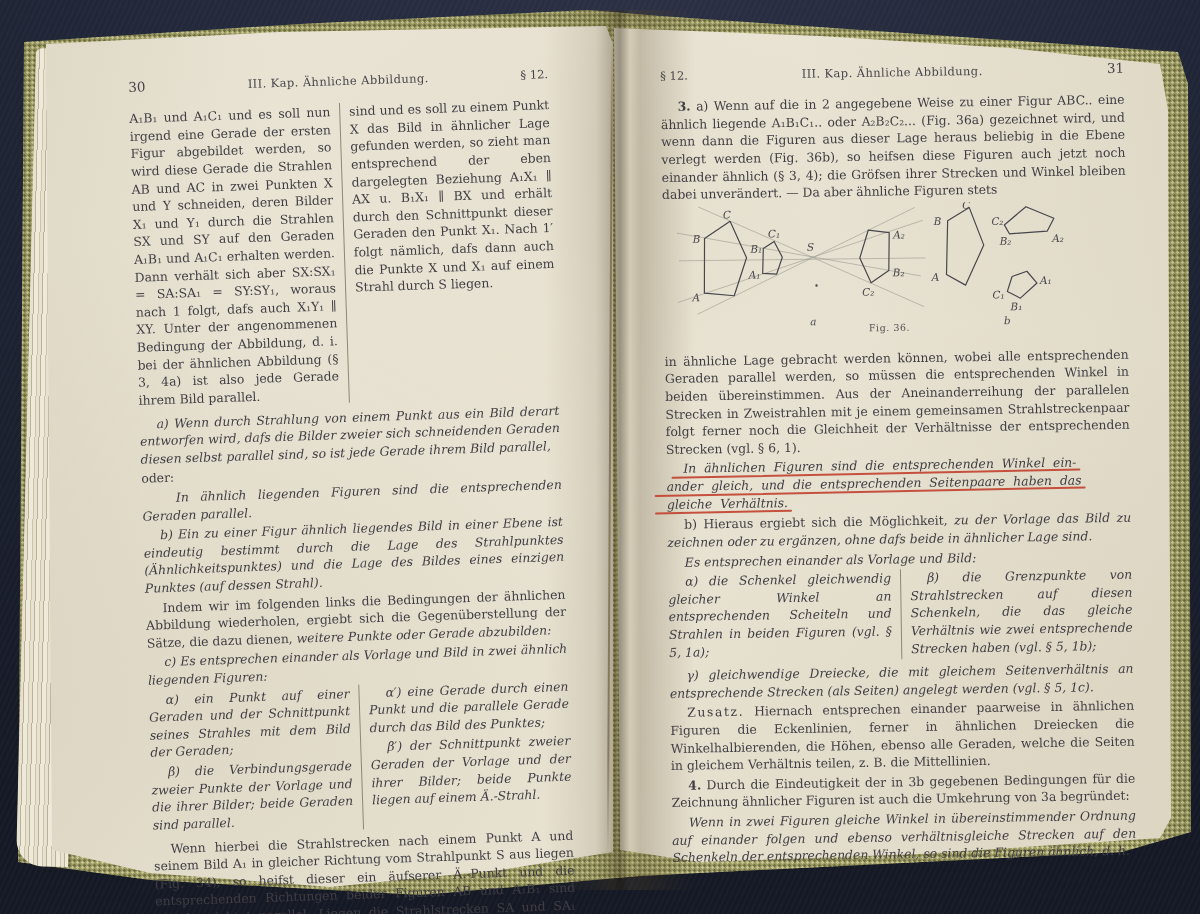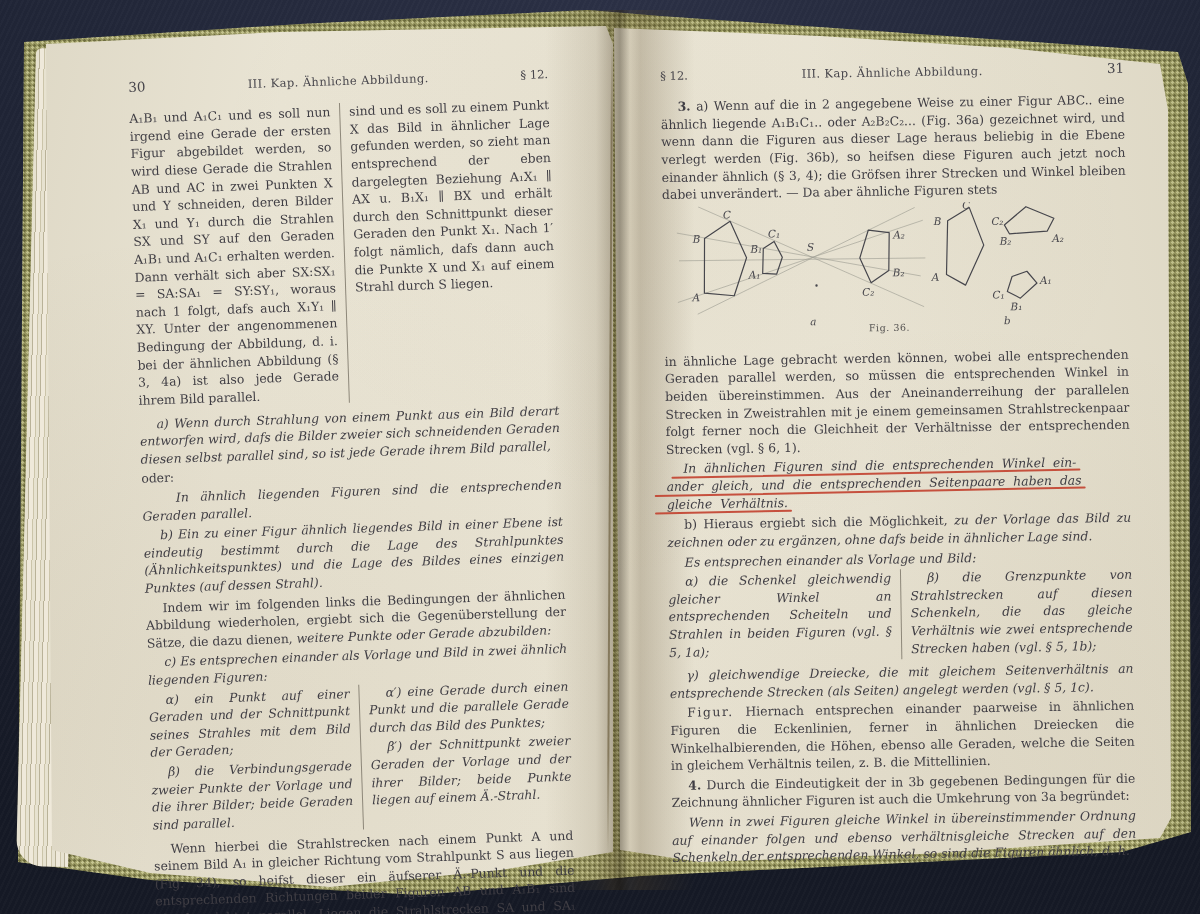--- a/index.html
+++ b/index.html
@@ -213,18 +213,18 @@
     <div class="cols">
       <div class="c1">
         <p class="it ind">α) die Schenkel gleichwendig gleicher Winkel an entsprechenden Scheiteln und Strahlen in beiden Figuren (vgl. § 5, 1a);</p>
       </div>
       <div class="c2">
         <p class="it ind">β) die Grenzpunkte von Strahlstrecken auf diesen Schenkeln, die das gleiche Verhältnis wie zwei entsprechende Strecken haben (vgl. § 5, 1b);</p>
       </div>
     </div>
 
     <p class="it ind">γ) gleichwendige Dreiecke, die mit gleichem Seitenverhältnis an entsprechende Strecken (als Seiten) angelegt werden (vgl. § 5, 1c).</p>
-    <p class="ind"><span class="g">Figur.</span>&nbsp;<span>Hiernach entsprechen einander paarweise in ähnlichen Figuren die Eckenlinien, ferner in ähnlichen Dreiecken die Winkelhalbierenden, die Höhen, ebenso alle Geraden, welche die Seiten in gleichem Verhältnis teilen, z. B. die Mittellinien.</span></p>
+    <p class="ind"><span class="g">Zusatz.</span>&nbsp;<span>Hiernach entsprechen einander paarweise in ähnlichen Figuren die Eckenlinien, ferner in ähnlichen Dreiecken die Winkelhalbierenden, die Höhen, ebenso alle Geraden, welche die Seiten in gleichem Verhältnis teilen, z. B. die Mittellinien.</span></p>
     <p class="ind"><span class="b">4.</span><span> Durch die Eindeutigkeit der in 3b gegebenen Bedingungen für die Zeichnung ähnlicher Figuren ist auch die Umkehrung von 3a begründet:</span></p>
     <p class="it ind">Wenn in zwei Figuren gleiche Winkel in übereinstimmender Ordnung auf einander folgen und ebenso verhältnisgleiche Strecken auf den Schenkeln der entsprechenden Winkel, so sind die Figuren ähnlich, d. h.</p>
   </div>
 
 </div>
 
 </body></html>

